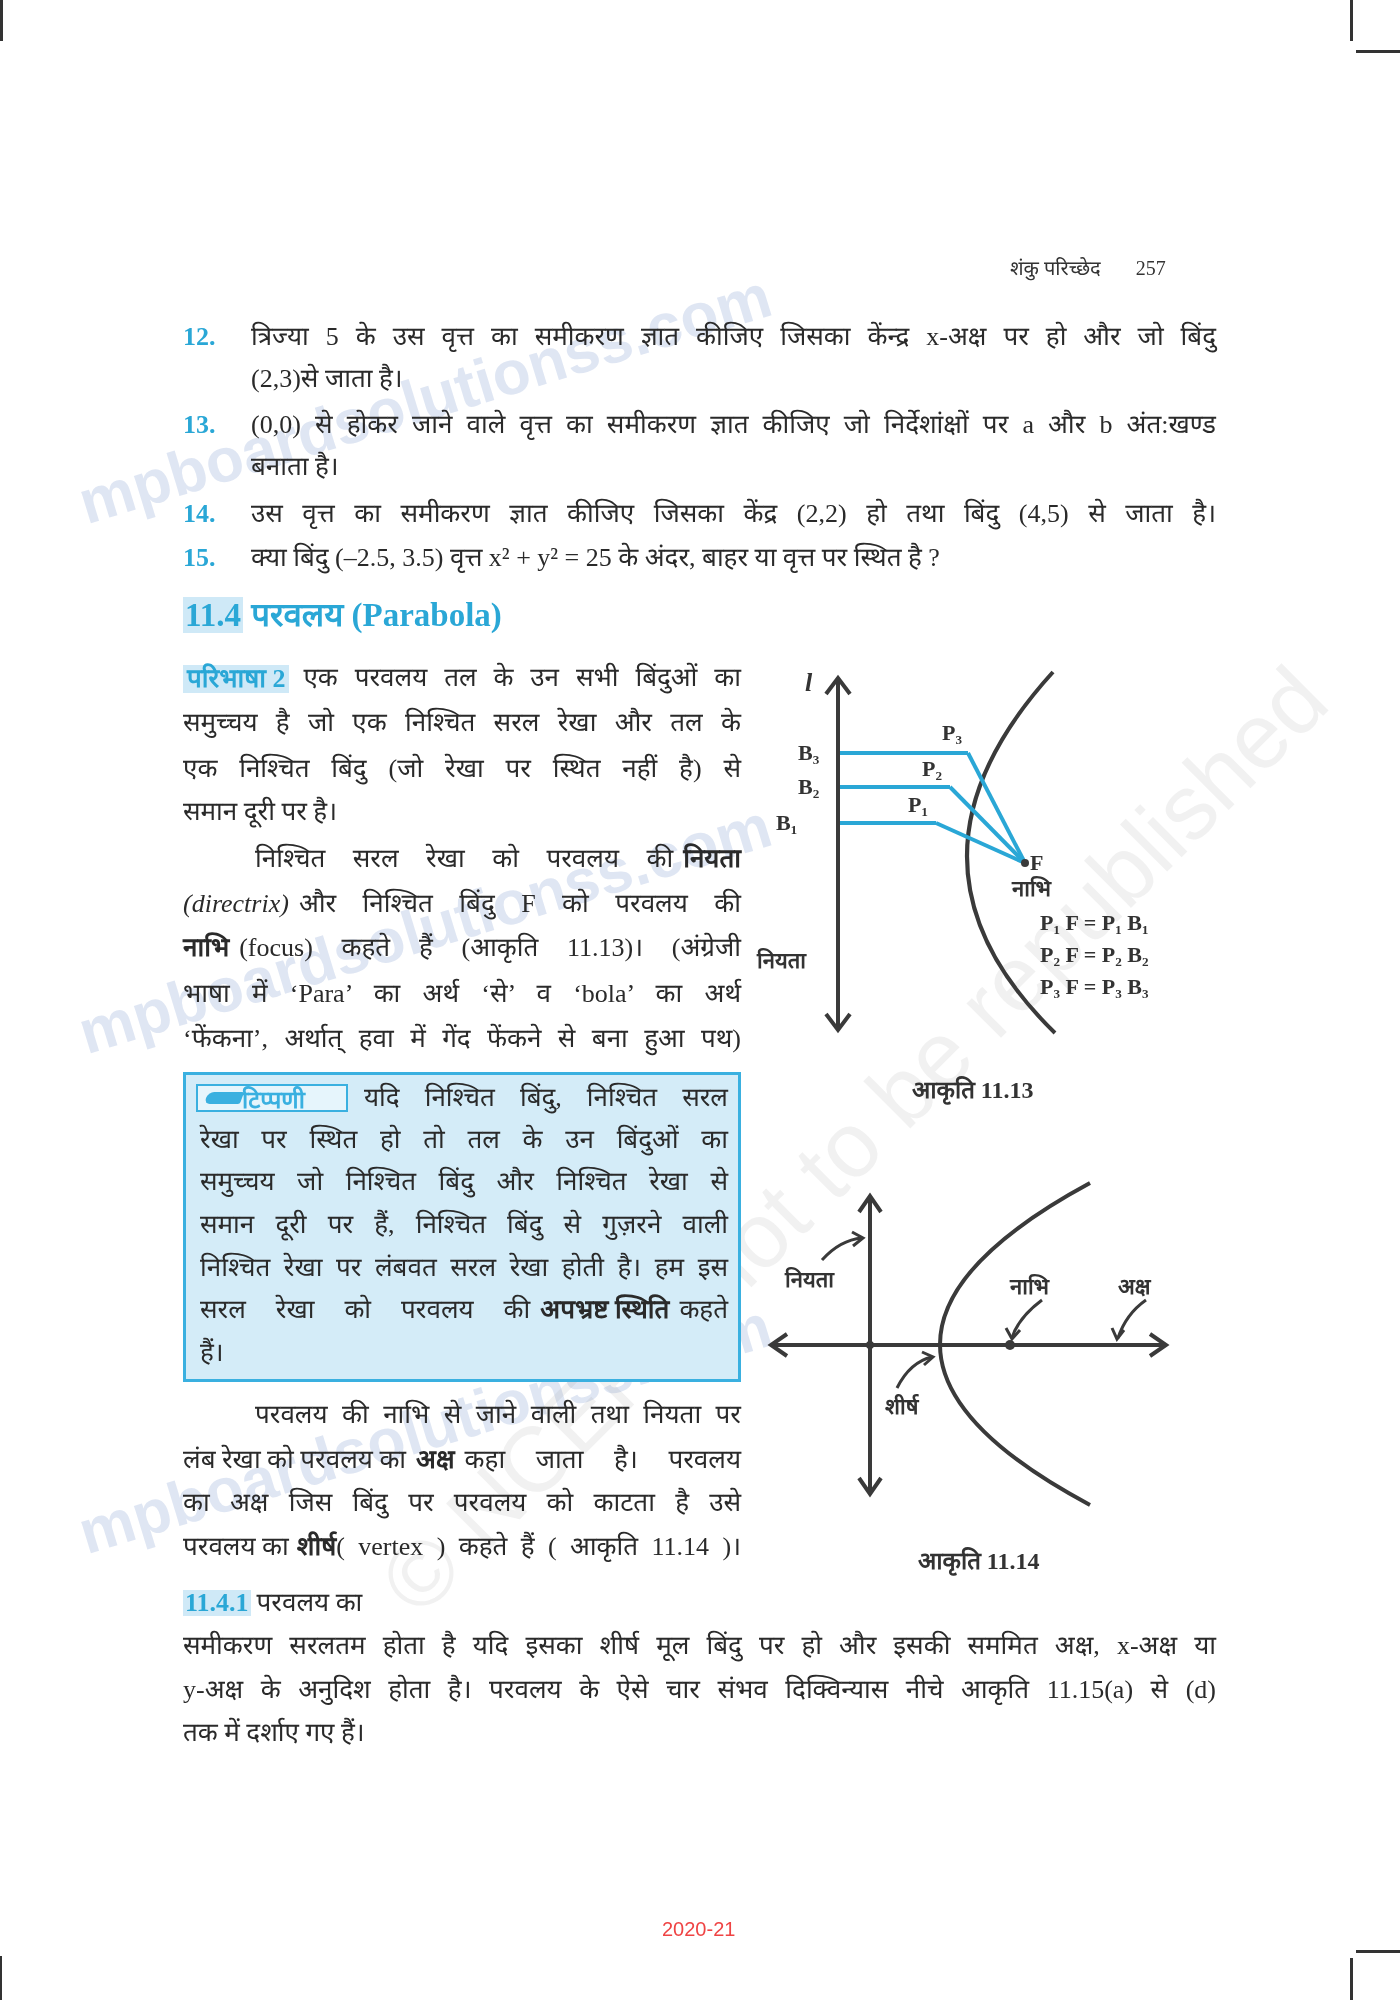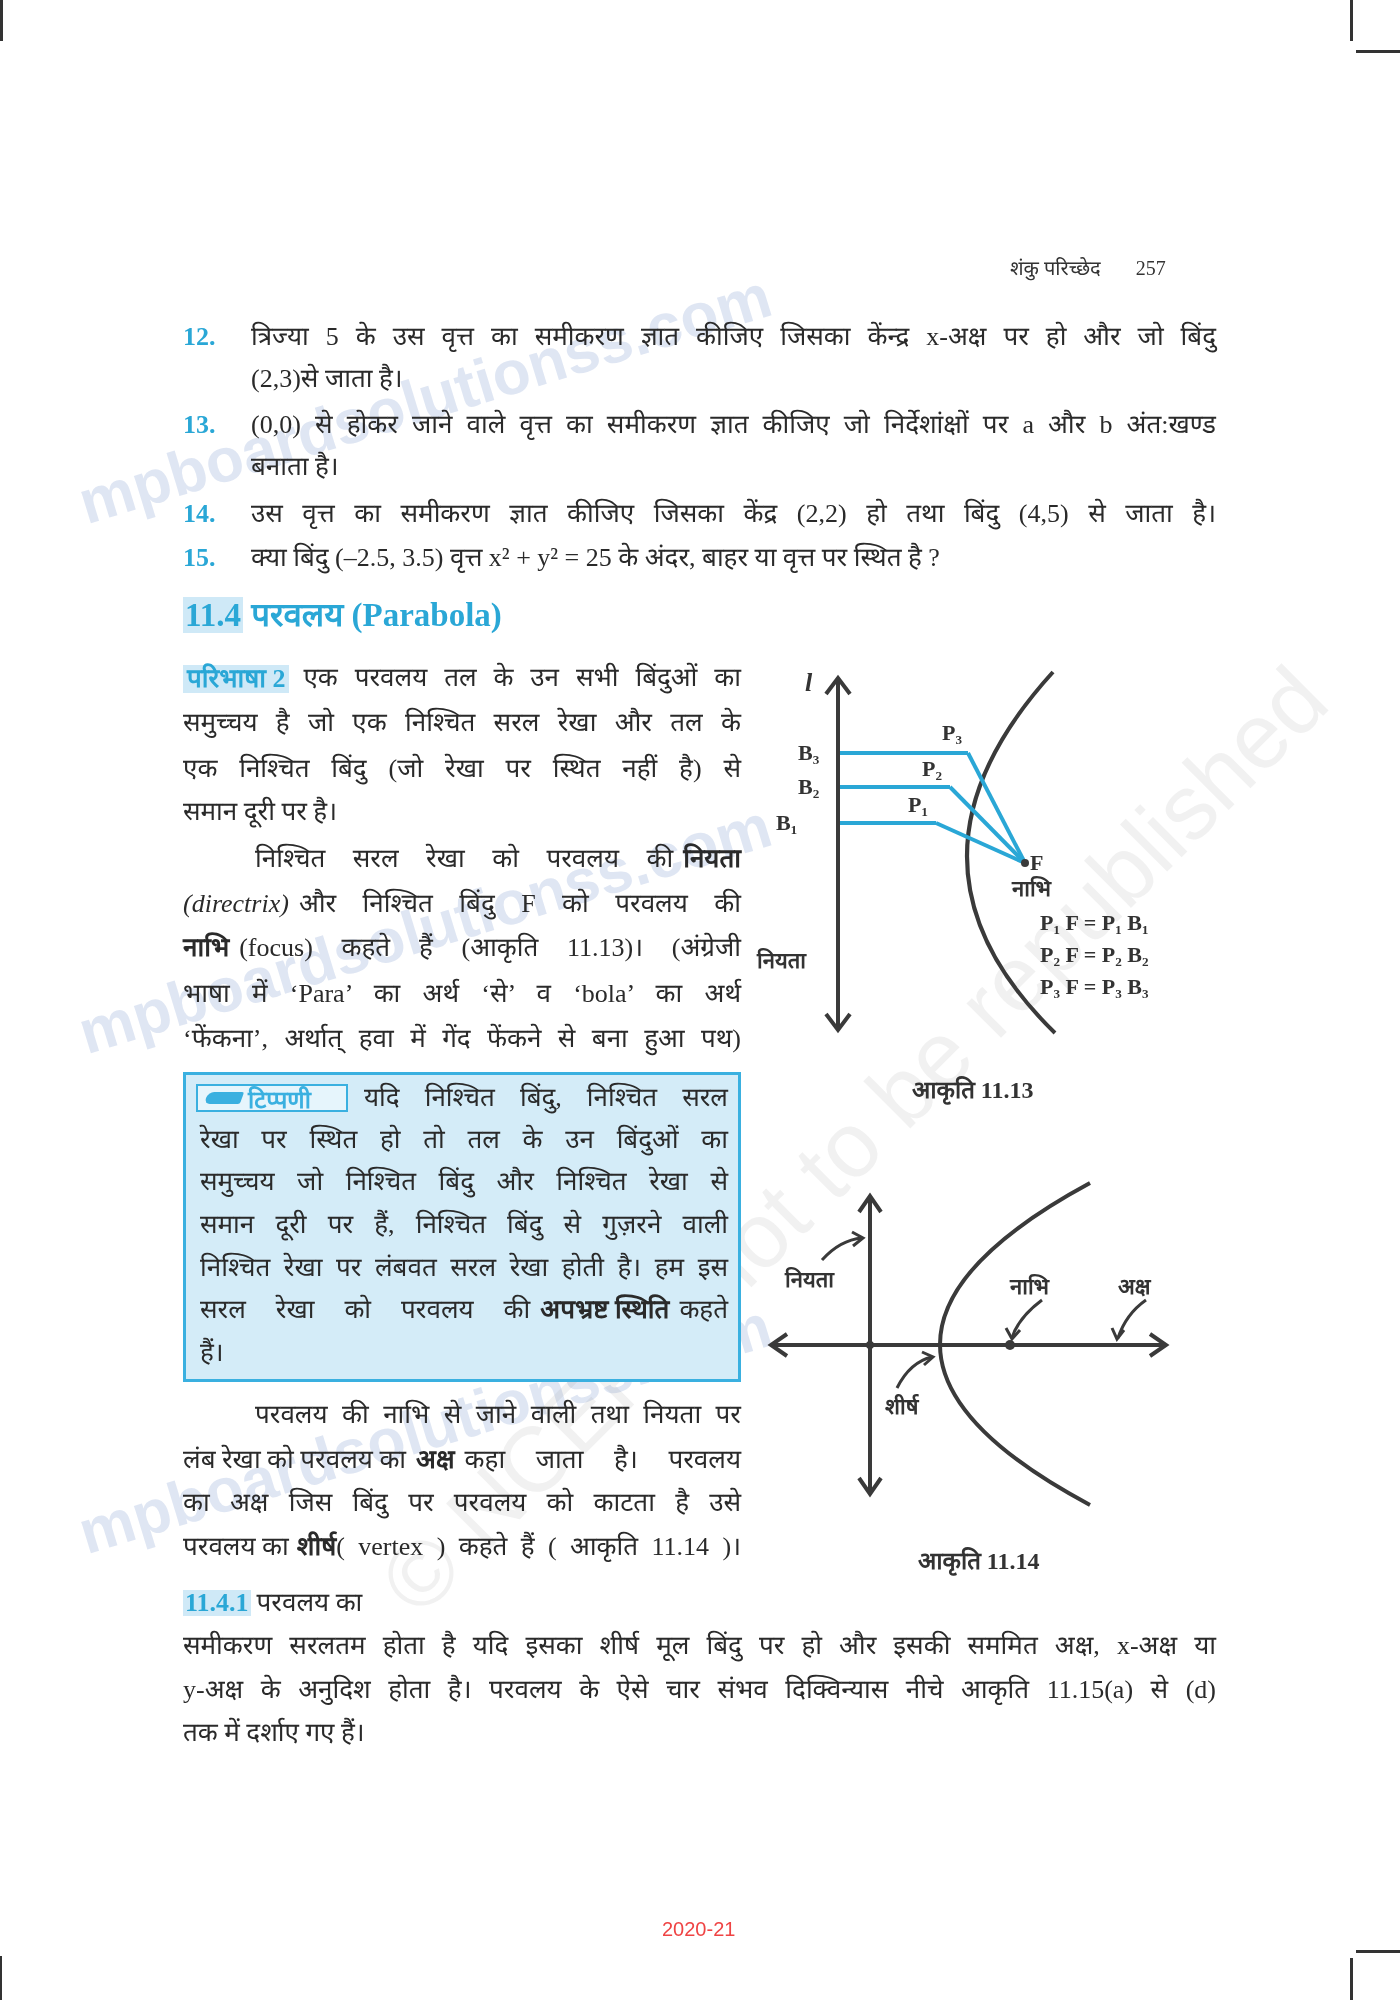--- a/index.html
+++ b/index.html
@@ -12,21 +12,21 @@
   .num { color:#2aa7d6; font-weight:bold; }
   .blue { color:#2aa7d6; }
   .justify { text-align:justify; text-align-last:justify; white-space:normal; }
   .b { font-weight:bold; }
   .i { font-style:italic; }
   .secnum { background:#cfe9f7; color:#2aa7d6; font-weight:bold; padding:0 2px; }
   .defn-label { background:#cfe9f7; color:#2aa7d6; font-weight:bold; padding:1px 4px; }
   .note-box { position:absolute; left:183px; top:1072px; width:558px; height:310px;
               background:#d4ecf8; border:3px solid #3ab0e0; box-sizing:border-box; }
   .note-tag { position:absolute; left:10px; top:9px; width:152px; height:28px; border:2px solid #3ab0e0;
-              background:#e6f5fc; box-sizing:border-box; display:flex; align-items:center; gap:6px; padding-left:8px; }
+              background:#e6f5fc; box-sizing:border-box; display:flex; align-items:center; padding-left:8px; }
   .note-tag .hand { width:36px; height:12px; background:#3ab0e0; border-radius:6px 2px 2px 6px; transform:skewX(-20deg); }
   .note-tag .lbl { color:#3ab0e0; font-weight:bold; font-size:24px; }
   .cap { font-size:24px; font-weight:bold; color:#333; }
   .fig-lbl { font-family:"Liberation Serif",serif; font-weight:bold; color:#333; font-size:22px; }
   .wm { position:absolute; font-family:"Liberation Sans",sans-serif; font-weight:bold; color:rgba(110,140,200,0.22);
         font-size:62px; white-space:nowrap; transform-origin:left top; }
   .wm2 { position:absolute; font-family:"Liberation Sans",sans-serif; color:rgba(150,150,150,0.13);
         font-size:92px; white-space:nowrap; transform-origin:left top; }
   .footer { font-family:"Liberation Sans",sans-serif; font-size:20px; color:#ef4444; }
 </style>

